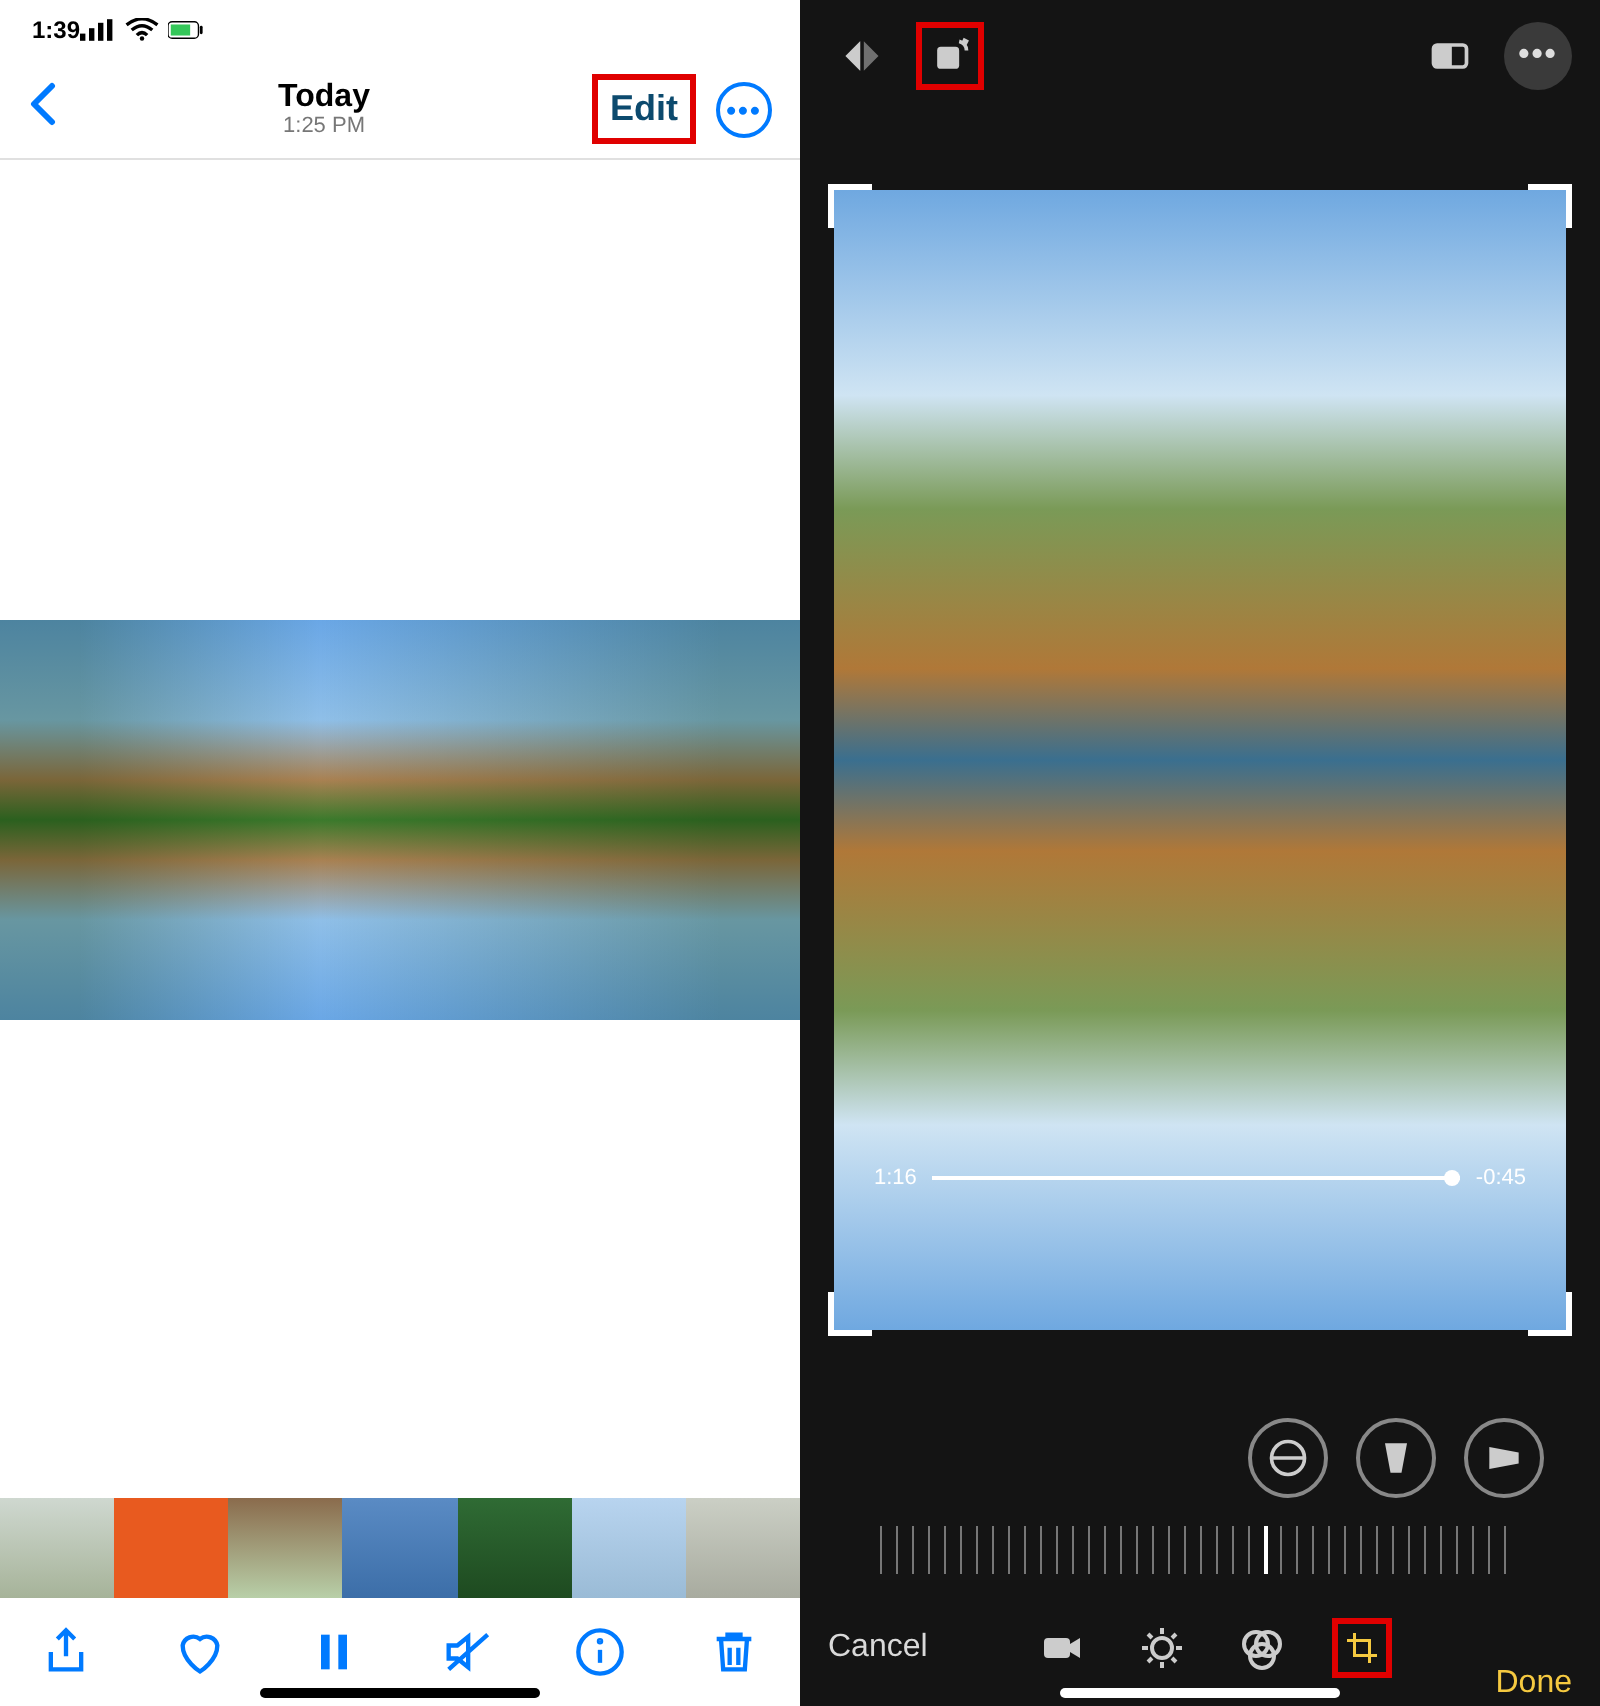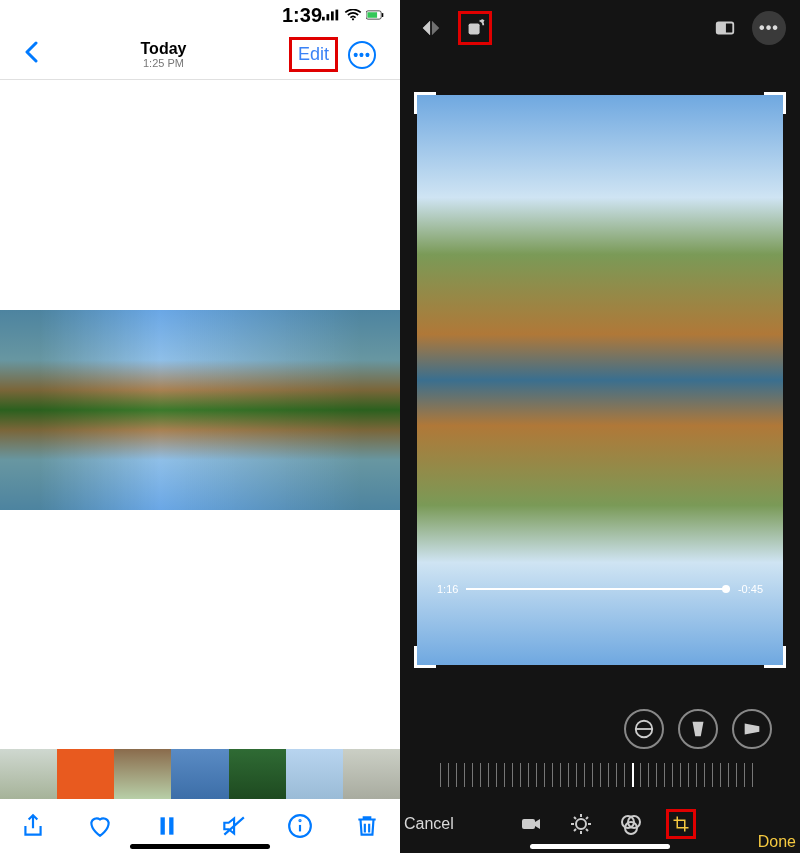--- a/index.html
+++ b/index.html
@@ -15,42 +15,42 @@
     width: 400px;
     height: 853px;
     background: #fff;
     display: flex;
     flex-direction: column;
     position: relative;
   }
   .status-bar {
     height: 30px;
     display: flex;
-    justify-content: flex-end;
+    justify-content: flex-start;
     align-items: center;
     padding: 0 16px;
-    font-size: 20px;
+    font-size: 12px;
     font-weight: 600;
   }
   .status-icons { display: flex; gap: 4px; align-items: center; }
   .status-icons svg { width: 18px; height: 12px; }
   .nav-row {
     height: 50px;
     display: flex;
     align-items: center;
     justify-content: space-between;
-    padding: 0 24px;
+    padding: 0 14px;
     border-bottom: 1px solid #e0e0e0;
   }
   .back-btn { color: #007aff; font-size: 26px; font-weight: 600; }
   .title-block { text-align: center; line-height: 1.1; }
   .title-main { font-size: 16px; font-weight: 600; }
   .title-sub  { font-size: 11px; color: #777; }
   .nav-right  { display: flex; align-items: center; gap: 10px; }
-  .edit-link  { color: #3b82f6; font-size: 18px; font-weight: 400; padding: 4px 6px; }
+  .edit-link  { color: #0c4a6e; font-size: 18px; font-weight: 700; padding: 4px 6px; }
   .more-circle {
     width: 28px; height: 28px; border: 2px solid #007aff; border-radius: 50%;
     display: flex; align-items: center; justify-content: center; color: #007aff;
     font-size: 14px; letter-spacing: 1px; font-weight: 700;
   }
   .red-box { border: 3px solid #e00000; }
   .main-photo {
     margin-top: 230px;
     width: 100%;
     height: 200px;
@@ -168,21 +168,21 @@
     background: repeating-linear-gradient(90deg, #777 0 1px, transparent 1px 8px);
   }
   .ticks::after {
     content: ""; position: absolute; left: 60%; top: -4px;
     width: 2px; height: 32px; background: #fff;
   }
   .edit-tabs {
     height: 58px;
     display: flex;
     align-items: center;
-    padding: 0 4px;
+    padding: 0 14px;
     gap: 20px;
   }
   .edit-tabs .spacer { flex: 1; }
   .tab-icon { color: #ccc; width: 30px; height: 30px; display: flex; align-items: center; justify-content: center; }
   .tab-icon.active { color: #f5c940; }
   .tab-icon svg { width: 24px; height: 24px; }
   .cancel { color: #d9d9d9; font-size: 16px; }
   .done   { color: #f5c940; font-size: 16px; font-weight: 500; margin-top: 36px; }
   .home-indicator-r {
     width: 140px; height: 5px; background: #fff; border-radius: 3px;

